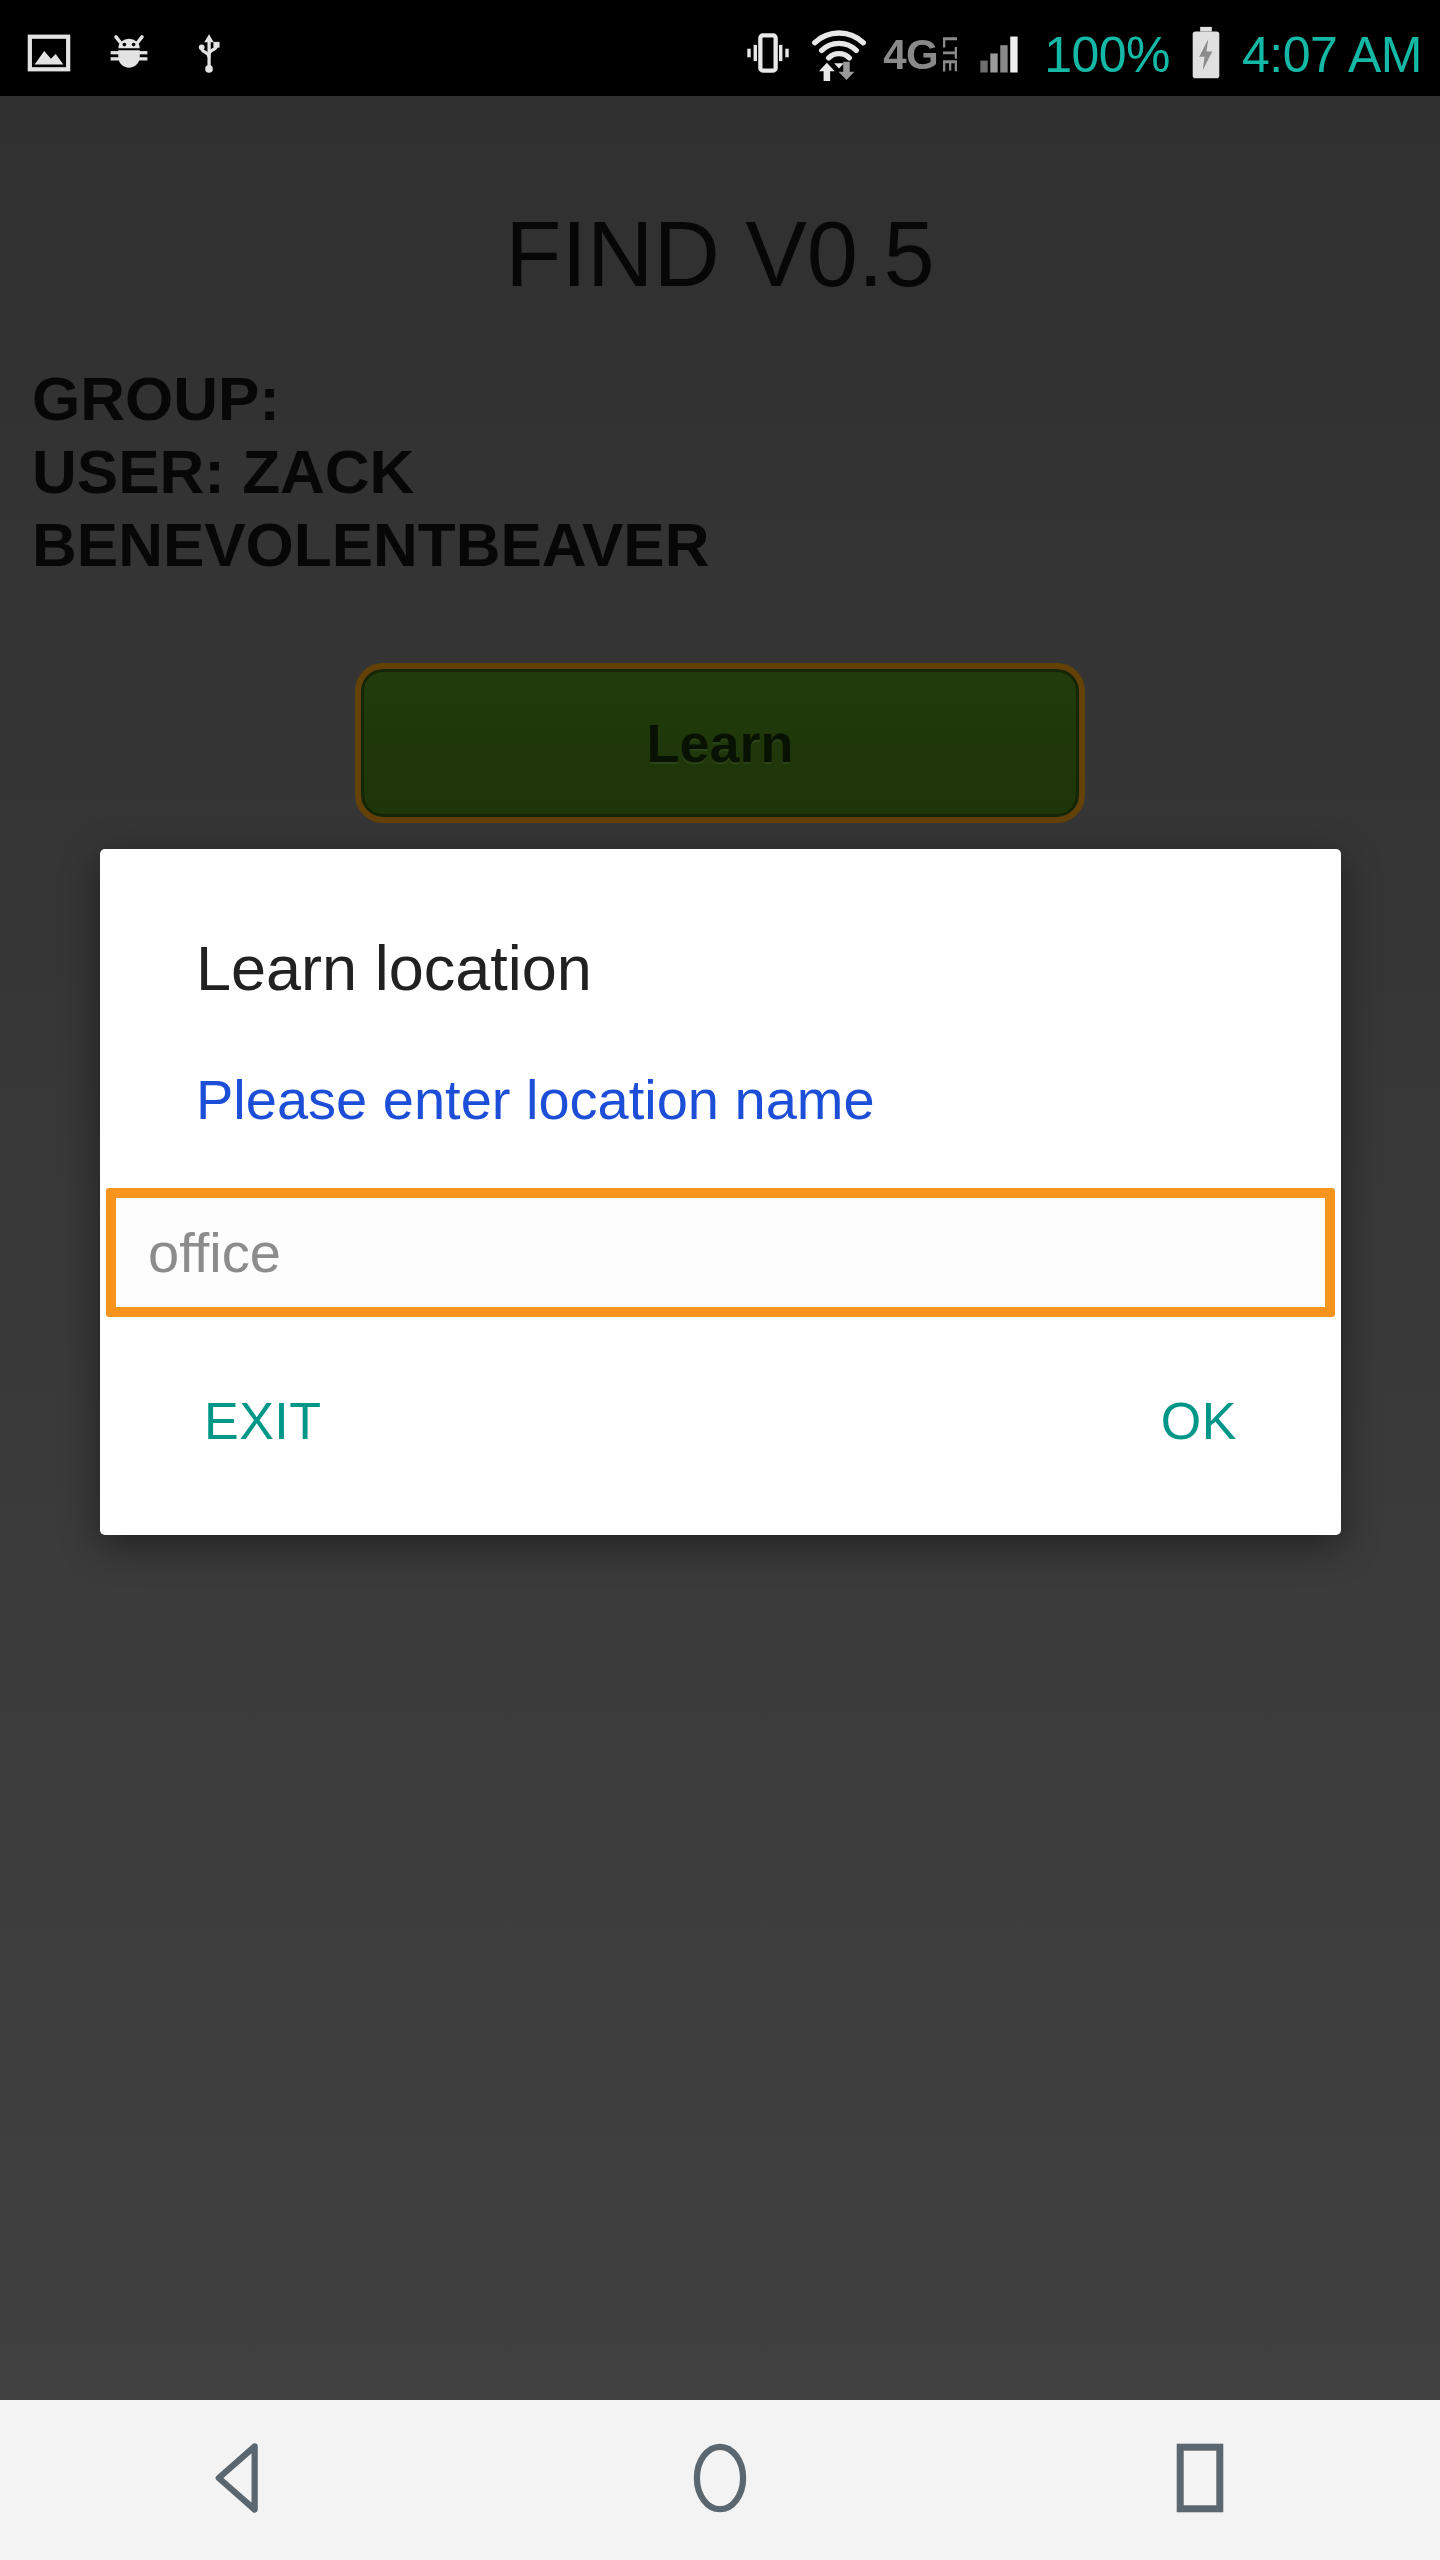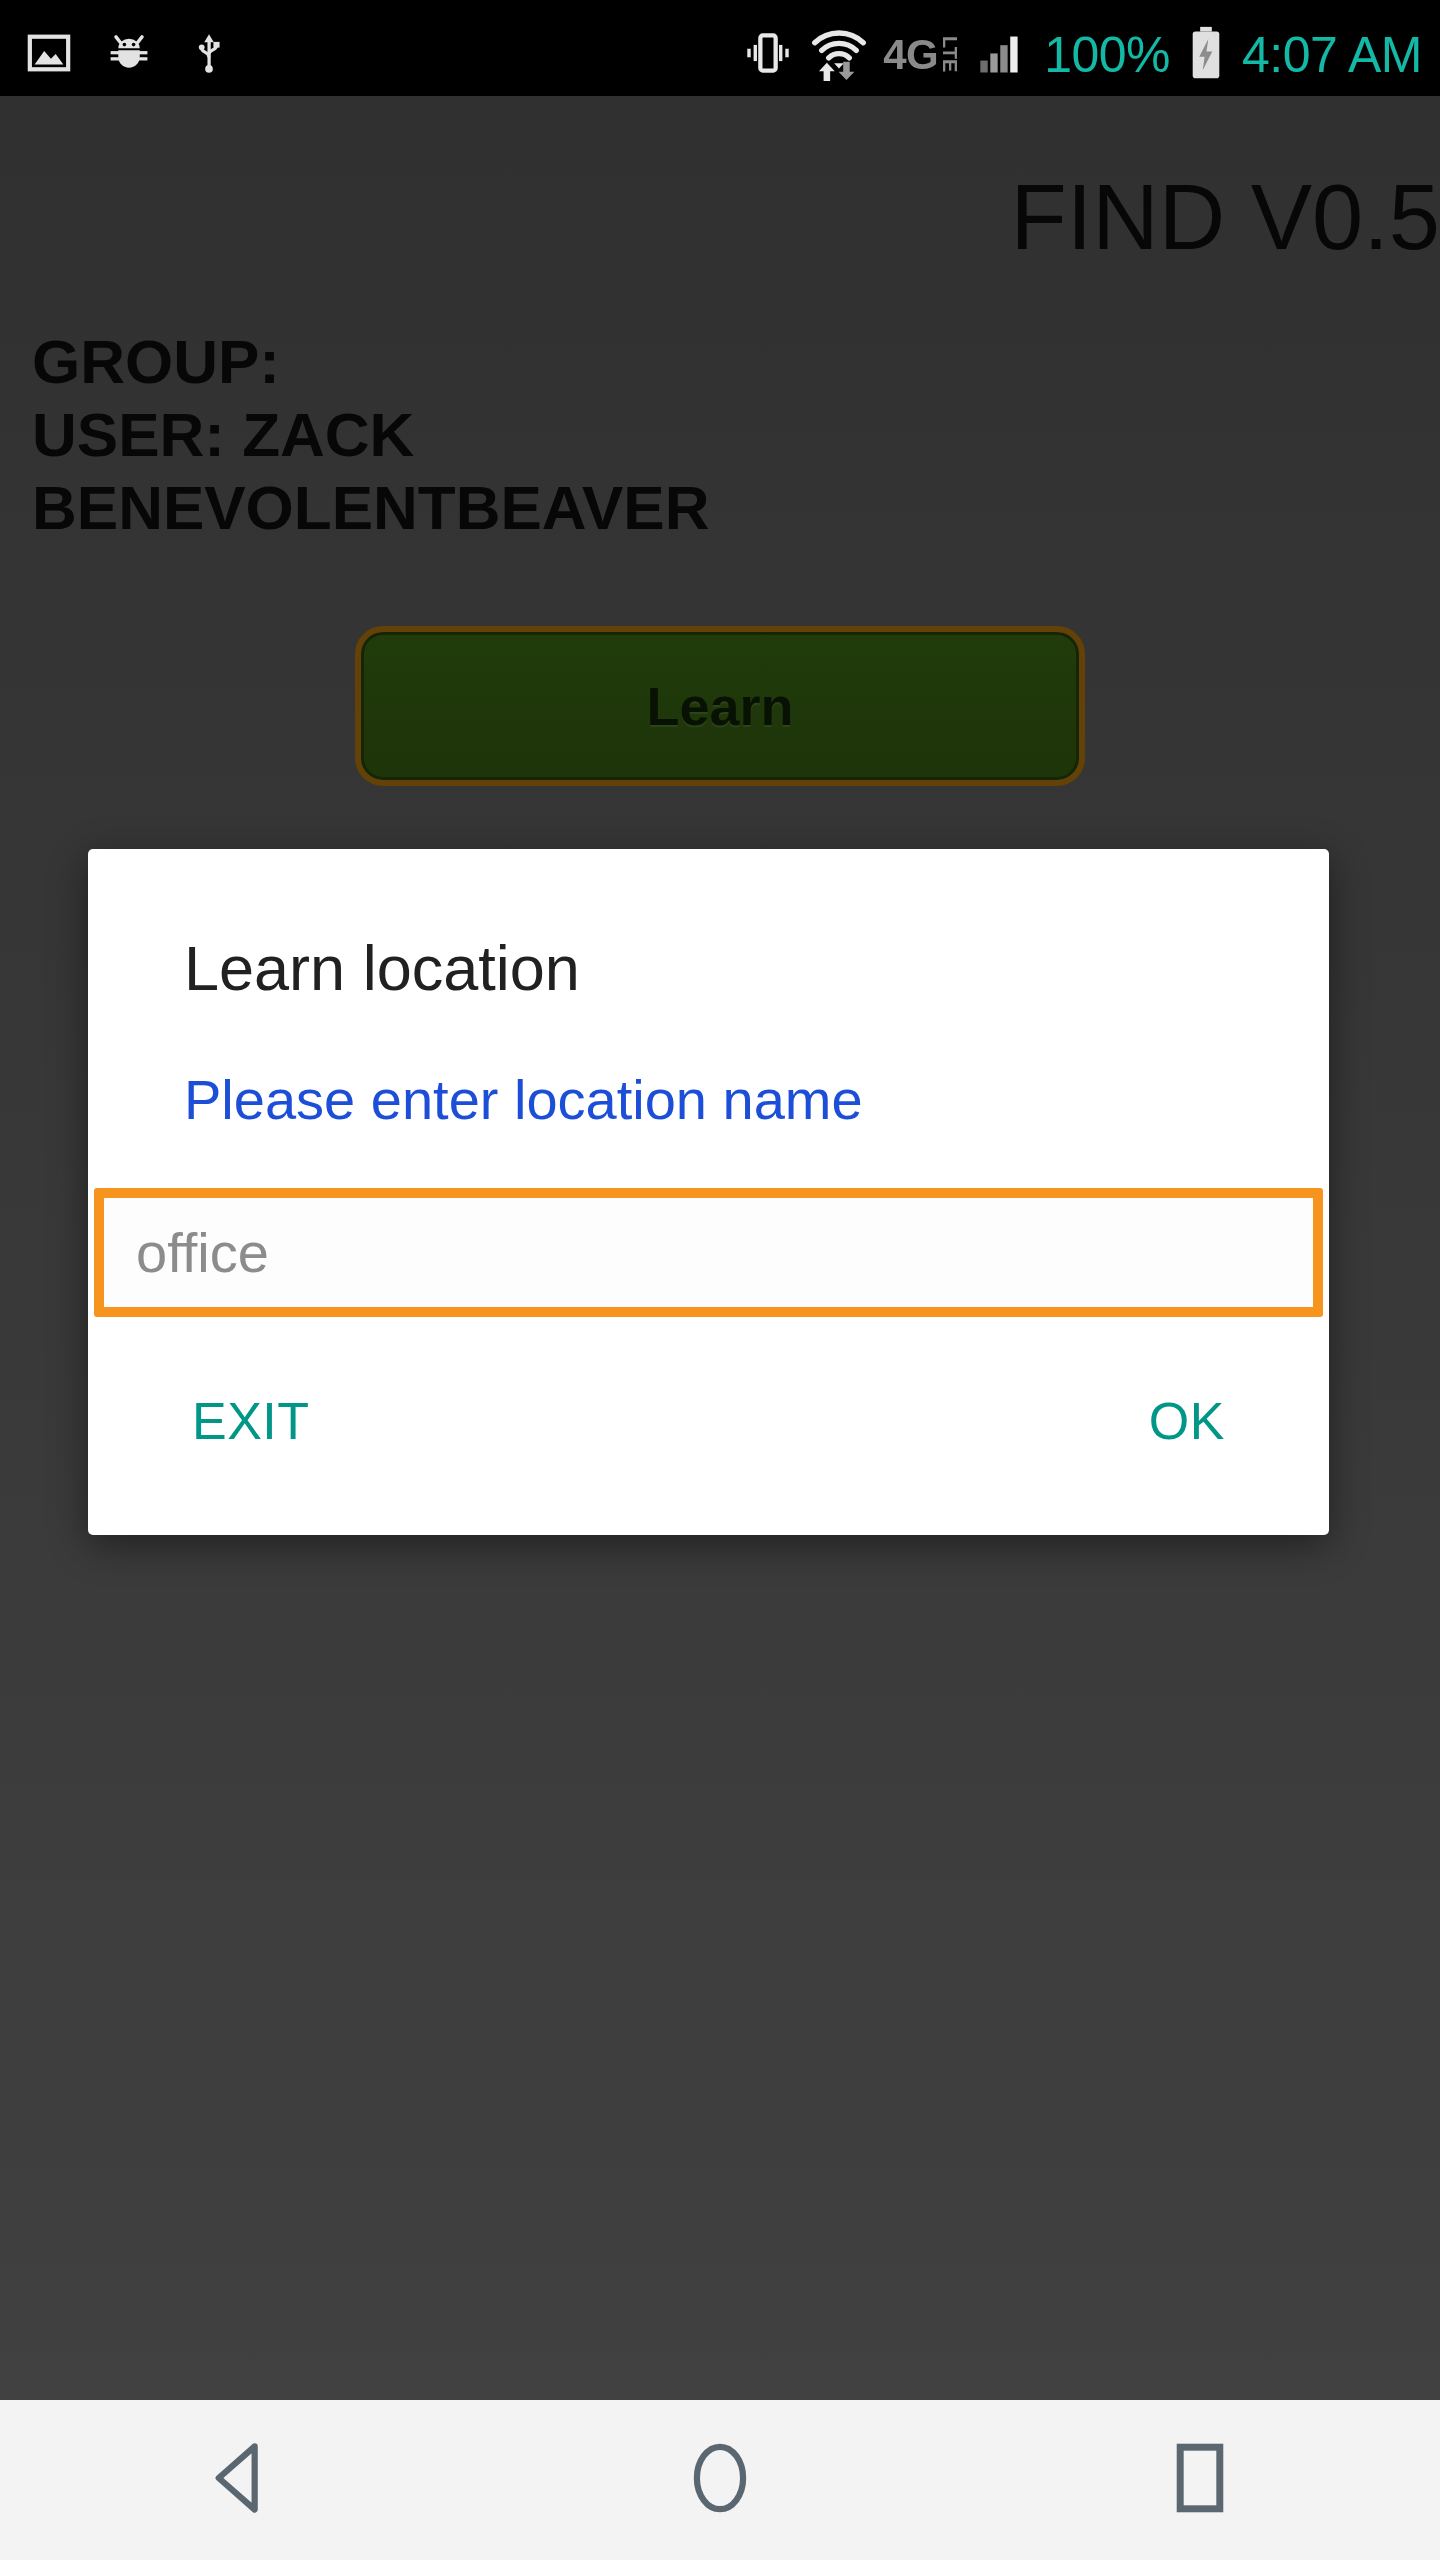--- a/index.html
+++ b/index.html
@@ -61,25 +61,25 @@
     height: 2304px;
     background: linear-gradient(to bottom, #434343 0%, #4e4e4e 45%, #5a5a5a 100%);
     overflow: hidden;
   }
   .app-content {
     position: absolute;
     top: 0; left: 0;
     width: 1440px;
   }
   .app-title {
-    text-align: right;
+    text-align: center;
     color: #0a0a0a;
     font-size: 92px;
     font-weight: 400;
-    margin-top: 75px;
+    margin-top: 112px;
     line-height: 1;
     white-space: nowrap;
   }
   .app-subtitle {
     text-align: left;
     color: #0a0a0a;
     font-size: 62px;
     font-weight: bold;
     line-height: 1.18;
     margin-top: 62px;
@@ -116,21 +116,21 @@
   
   .scrim {
     position: absolute;
     top: 96px; left: 0;
     width: 1440px;
     height: 2304px;
     background: rgba(0,0,0,0.28);
   }
   .dialog {
     position: absolute;
-    left: 88px;
+    left: 100px;
     top: 849px;
     width: 1241px;
     background: #ffffff;
     border-radius: 5px;
     box-shadow: 0 10px 38px rgba(0,0,0,0.45);
     box-sizing: border-box;
     overflow: hidden;
   }
   .dialog-title {
     color: #212121;

